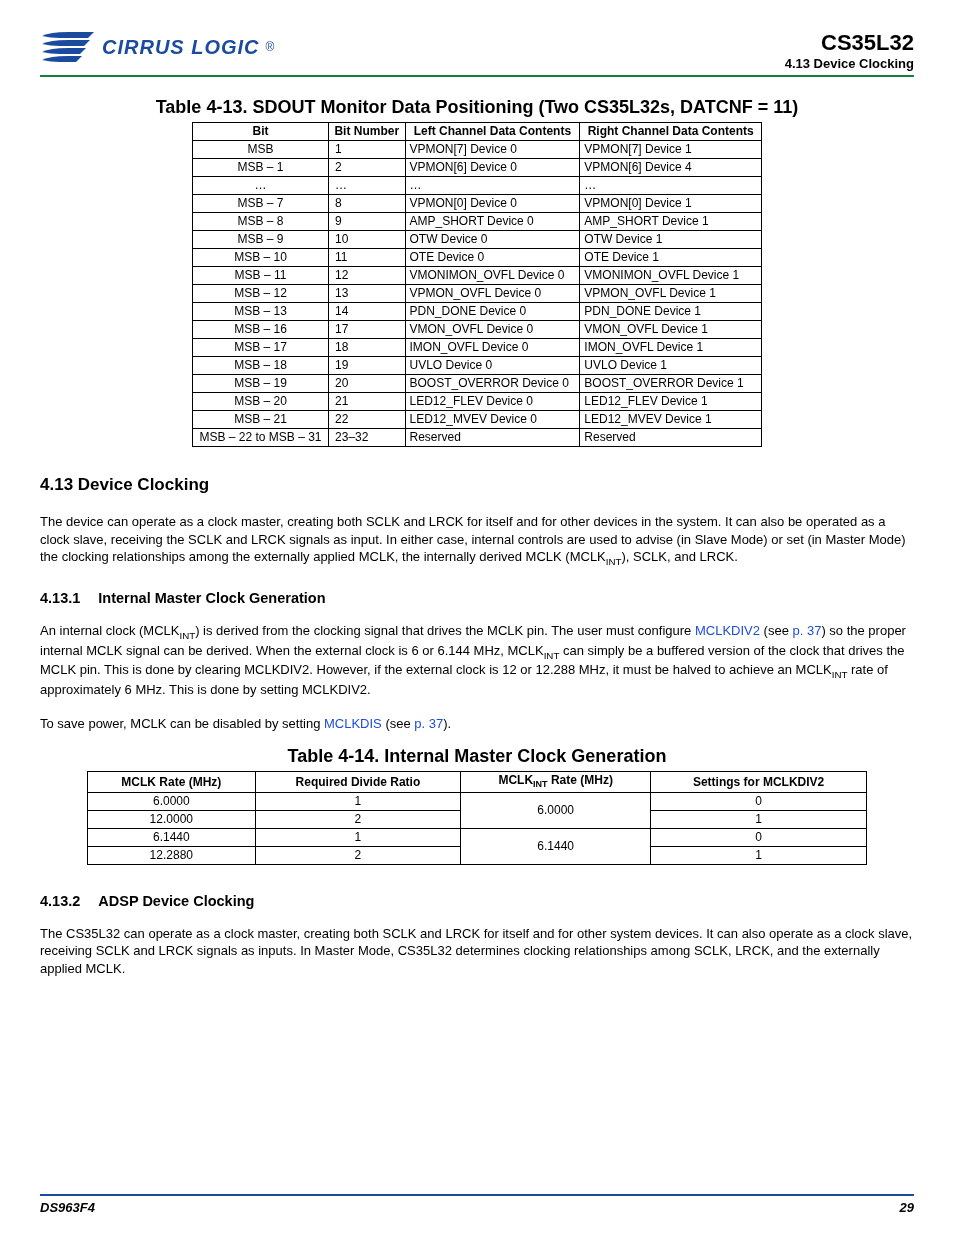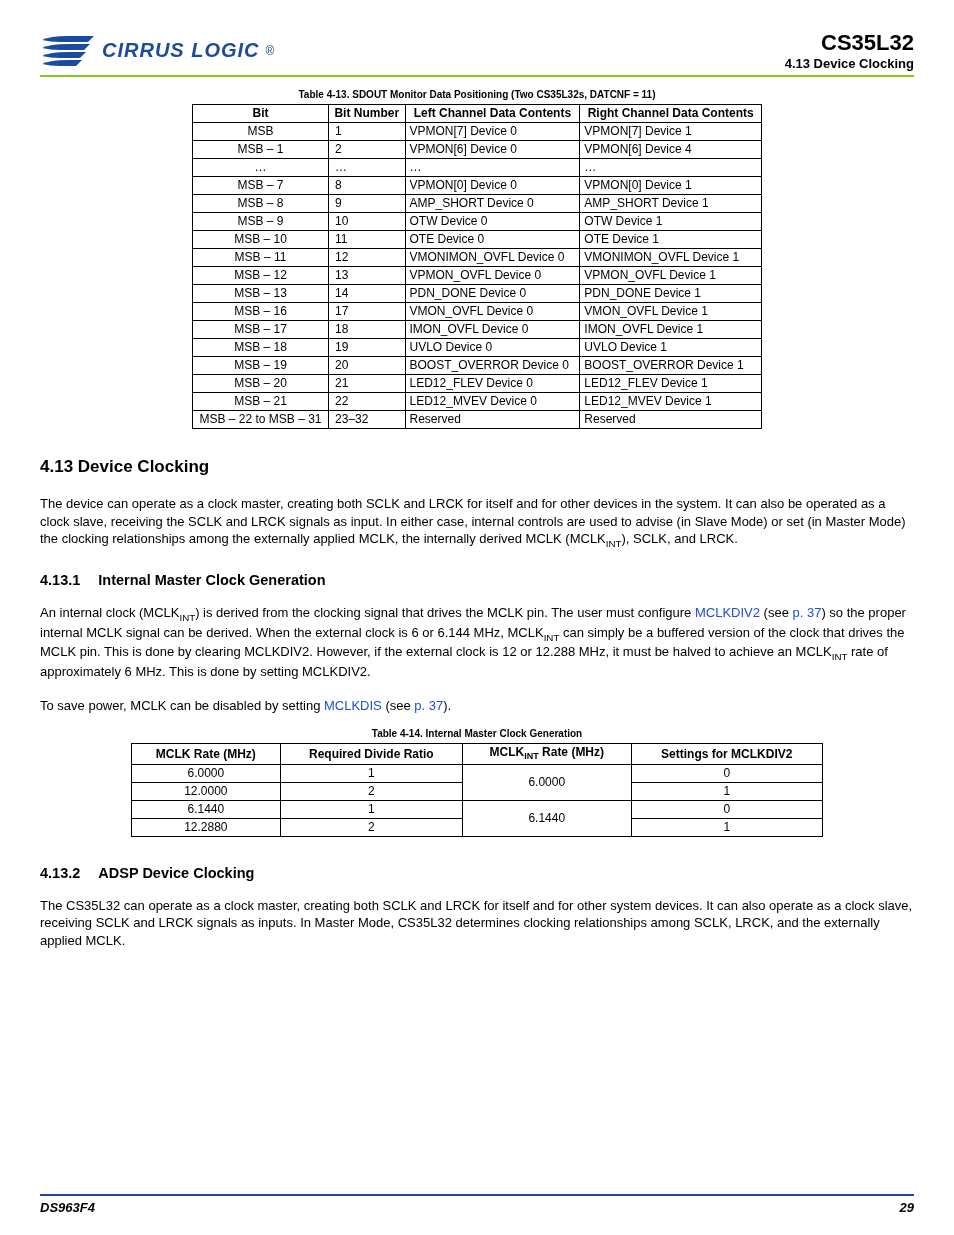--- a/index.html
+++ b/index.html
@@ -15,35 +15,35 @@
     min-height: 1235px;
     box-sizing: border-box;
     padding: 30px 40px 20px 40px;
     position: relative;
     display:flex;
     flex-direction:column;
   }
   .hdr {
     display: flex;
     justify-content: space-between;
-    align-items: center;
-    border-bottom: 2px solid #84cc16;
+    align-items: flex-start;
+    border-bottom: 2px solid #15803d;
     padding-bottom: 4px;
-    margin-bottom: 6px;
+    margin-bottom: 14px;
   }
   .hdr-right { text-align: right; }
   .hdr-right .chip { font-size: 22px; font-weight: bold; }
   .hdr-right .sect { font-size: 13px; font-weight: bold; }
   .logo { display:flex; align-items:center; gap:6px; }
   .logo-text { color:#1a4b9e; font-weight:bold; font-size:20px; letter-spacing:1px; font-style:italic;}
   .logo-mark svg { display:block; }
   table { border-collapse: collapse; margin: 4px auto 14px auto; }
   th, td { border: 1px solid #000; padding: 1px 4px; font-size: 12px; line-height:1.25; }
   th { text-align: center; font-weight: bold; }
-  .tcap { text-align:center; font-weight:bold; font-size:10px; margin-top:6px; }
+  .tcap { text-align:center; font-weight:bold; font-size:18px; margin-top:6px; }
   .t1 td.c0 { text-align:center; white-space:nowrap; }
   .t1 td.c1 { text-align:left; padding-left:6px; white-space:nowrap;}
   .t1 td.c2, .t1 td.c3 { text-align:left; white-space:nowrap;}
   .t2 td { text-align:center; }
   h2.sec { font-size: 17px; font-weight: bold; margin: 14px 0 10px 0;}
   h3.sub { font-size: 14.5px; font-weight: bold; margin: 14px 0 8px 0;}
   p { margin: 8px 0; line-height: 1.35; font-size:13px;}
   sub { font-size: 0.75em; }
   .link { color: #1d4ed8; }
   .ftr {
@@ -209,21 +209,21 @@
     <span>4.13.1</span><span class="num-sep"></span><span>Internal Master Clock Generation</span>
   </h3>
   <p>
     <span>An internal clock (MCLK</span><sub>INT</sub><span>) is derived from the clocking signal that drives the MCLK pin. The user must configure </span><span class="link">MCLKDIV2</span><span> (see </span><span class="link">p. 37</span><span>) so the proper internal MCLK signal can be derived. When the external clock is 6 or 6.144 MHz, MCLK</span><sub>INT</sub><span> can simply be a buffered version of the clock that drives the MCLK pin. This is done by clearing MCLKDIV2. However, if the external clock is 12 or 12.288 MHz, it must be halved to achieve an MCLK</span><sub>INT</sub><span> rate of approximately 6 MHz. This is done by setting MCLKDIV2.</span>
   </p>
   <p>
     <span>To save power, MCLK can be disabled by setting </span><span class="link">MCLKDIS</span><span> (see </span><span class="link">p. 37</span><span>).</span>
   </p>
 
   <div class="tcap">Table 4-14.  Internal Master Clock Generation</div>
-  <table class="t2" style="width:692px;">
+  <table class="t2" style="width:780px;">
     <thead>
         <tr>
       <th>MCLK Rate (MHz)</th>
       <th>Required Divide Ratio</th>
       <th><span>MCLK</span><sub>INT</sub><span> Rate (MHz)</span></th>
       <th>Settings for MCLKDIV2</th>
     </tr>
       </thead>
     <tbody id="t2b">
         <tr>

